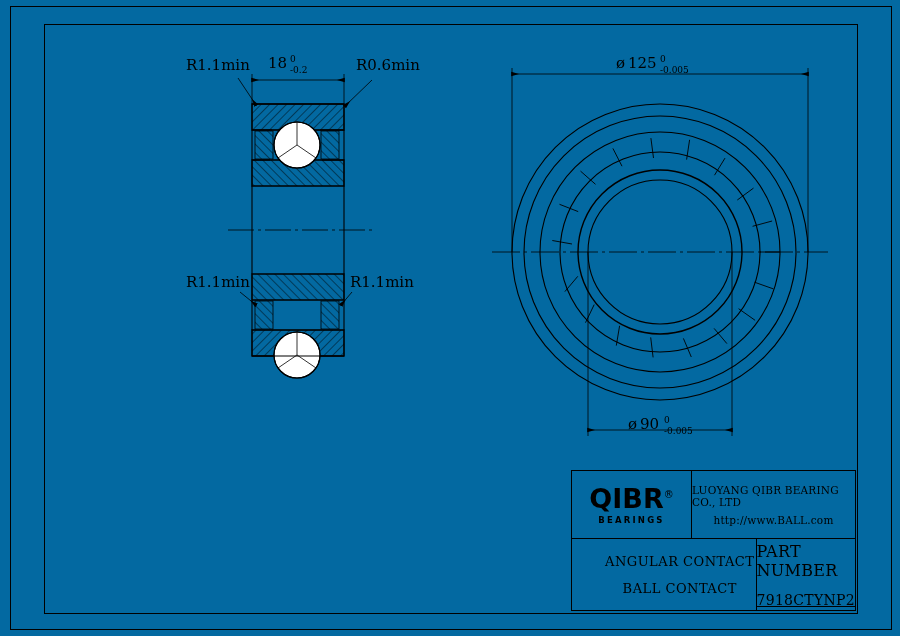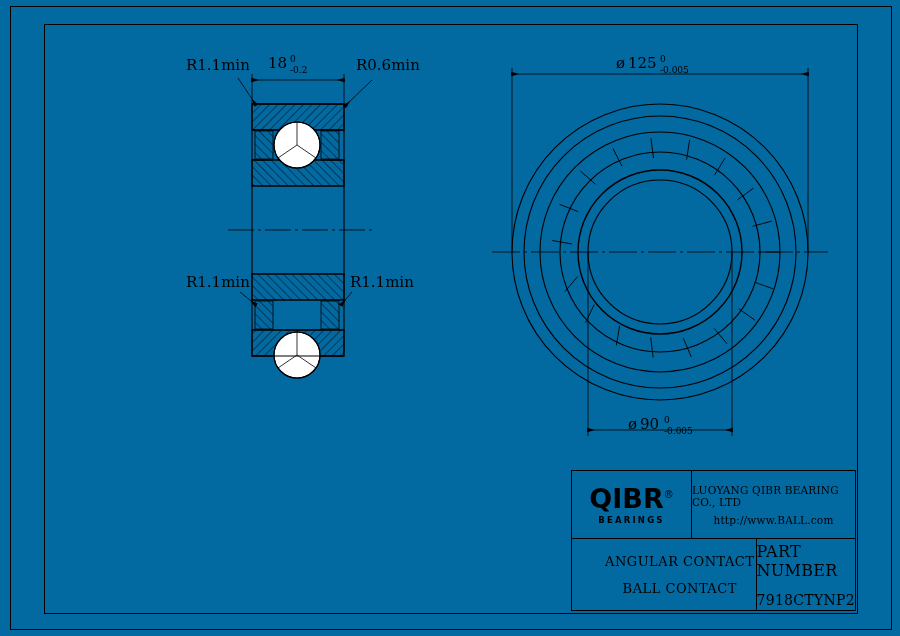--- a/index.html
+++ b/index.html
@@ -20,21 +20,21 @@
   .logo-main{font-family:"DejaVu Sans",sans-serif;font-weight:bold;font-size:27px;letter-spacing:0px;line-height:1;position:relative;}
   .logo-reg{font-size:10px;vertical-align:super;font-weight:normal;}
   .logo-sub{font-family:"DejaVu Sans",sans-serif;font-size:8.5px;letter-spacing:2.2px;margin-top:3px;font-weight:bold;}
   .tb-company{flex:1;display:flex;flex-direction:column;align-items:center;justify-content:center;gap:6px;}
   .tb-company div{font-size:10.5px;letter-spacing:0.2px;}
   .tb-bottom{position:absolute;left:0;top:68px;width:100%;height:72px;display:flex;}
   .tb-desc{width:155px;box-sizing:border-box;border-right:1px solid #000;display:flex;flex-direction:column;align-items:center;justify-content:center;gap:12px;margin-left:32px;}
   .tb-desc div{font-size:13px;letter-spacing:0.5px;}
   .tb-part{flex:1;display:flex;flex-direction:column;align-items:center;justify-content:center;gap:12px;}
   .tb-part .lbl{font-size:16px;letter-spacing:0.3px;}
-  .tb-part .val{font-size:14px;letter-spacing:0.3px;}
+  .tb-part .val{font-size:14px;letter-spacing:0.3px;text-decoration:underline;}
 </style>
 </head>
 <body>
 
 <div id="sheet">
 
   <div class="frame-outer"></div>
   <div class="frame-inner"></div>
 
   <svg width="900" height="636">

